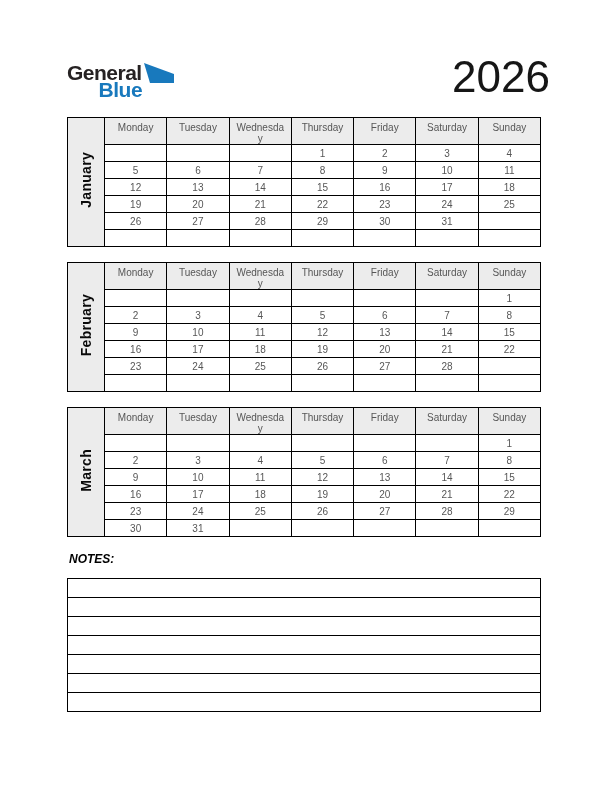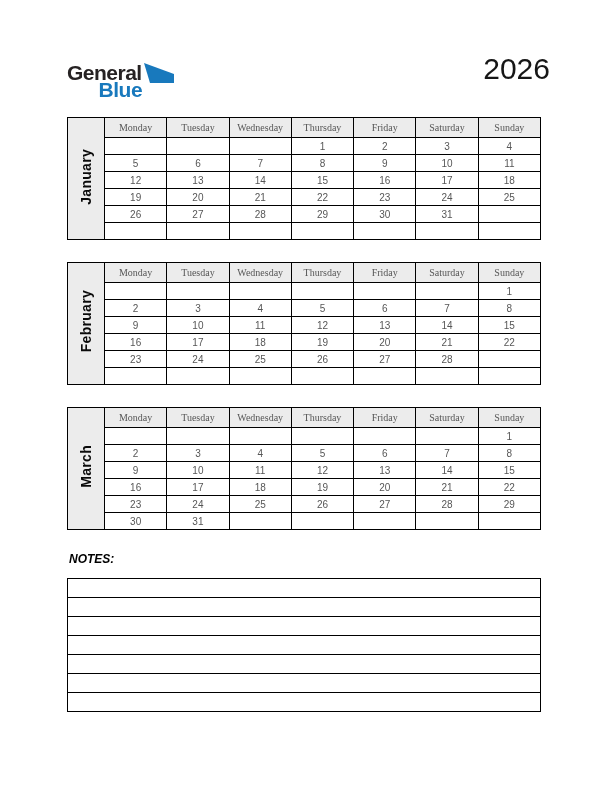--- a/index.html
+++ b/index.html
@@ -14,21 +14,21 @@
   
   .logo{position:absolute;left:67px;top:62px;display:inline-block;}
   .logo-row1{display:flex;align-items:center;}
   .logo-general{font-size:21px;font-weight:700;color:#262223;letter-spacing:-0.5px;line-height:1;}
   .logo-tri{margin-left:2px;display:block;}
   .logo-row2{text-align:center;margin-top:-4px;}
   .logo-blue{font-size:21px;font-weight:700;color:var(--brand-blue,#1879bd);line-height:1;letter-spacing:-0.5px;}
 
   .year{
     position:absolute;top:52px;right:62px;
-    font-size:30px;font-weight:400;color:#161616;letter-spacing:0;margin-left:20px;
+    font-size:44px;font-weight:400;color:#161616;letter-spacing:0;margin-left:20px;
   }
 
   
   table.cal{
     position:absolute;left:67px;width:474px;
     border-collapse:collapse;table-layout:fixed;
     border:1.5px solid #000;
   }
   table.cal:nth-of-type(1){top:117px;}
   table.cal:nth-of-type(2){top:262px;}
@@ -47,21 +47,21 @@
     font-size:14px;font-weight:700;color:#0a0a0a;
     letter-spacing:0.3px;white-space:nowrap;
   }
   .cal th.weekday{
     height:20px;box-sizing:border-box;
     background:var(--header-bg,#ececec);
     font-weight:400;font-size:10px;line-height:11px;
     color:var(--day-text,#4a4a4a);
     text-align:center;vertical-align:top;
     padding:4px 6px 0 6px;
-    overflow:hidden;overflow-wrap:anywhere;hyphens:none;font-family:Liberation Serif, serif;
+    overflow:hidden;overflow-wrap:anywhere;hyphens:none;
   }
   .cal td.day{
     height:17px;box-sizing:border-box;
     font-size:10px;color:var(--day-text,#595959);
     text-align:center;vertical-align:middle;
     background:#fff;
   }
 
   
   .notes-label{

